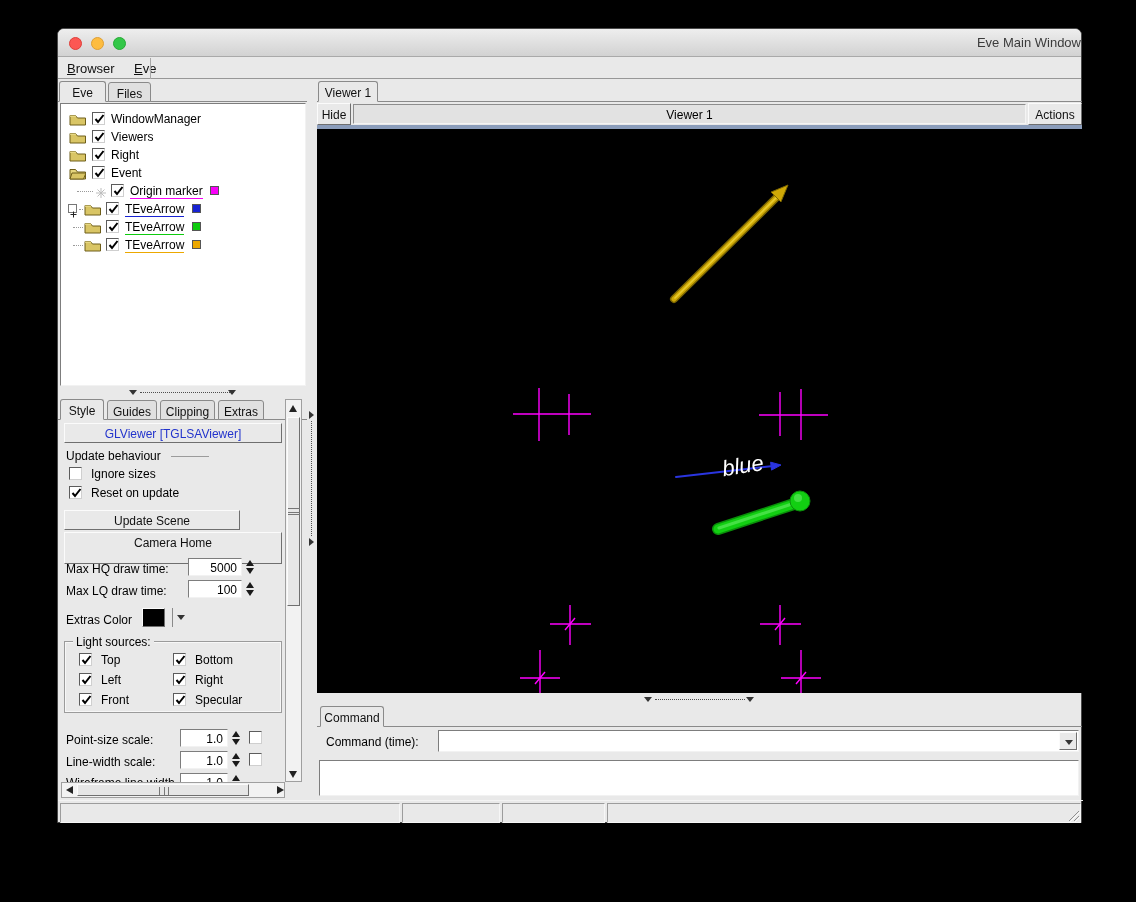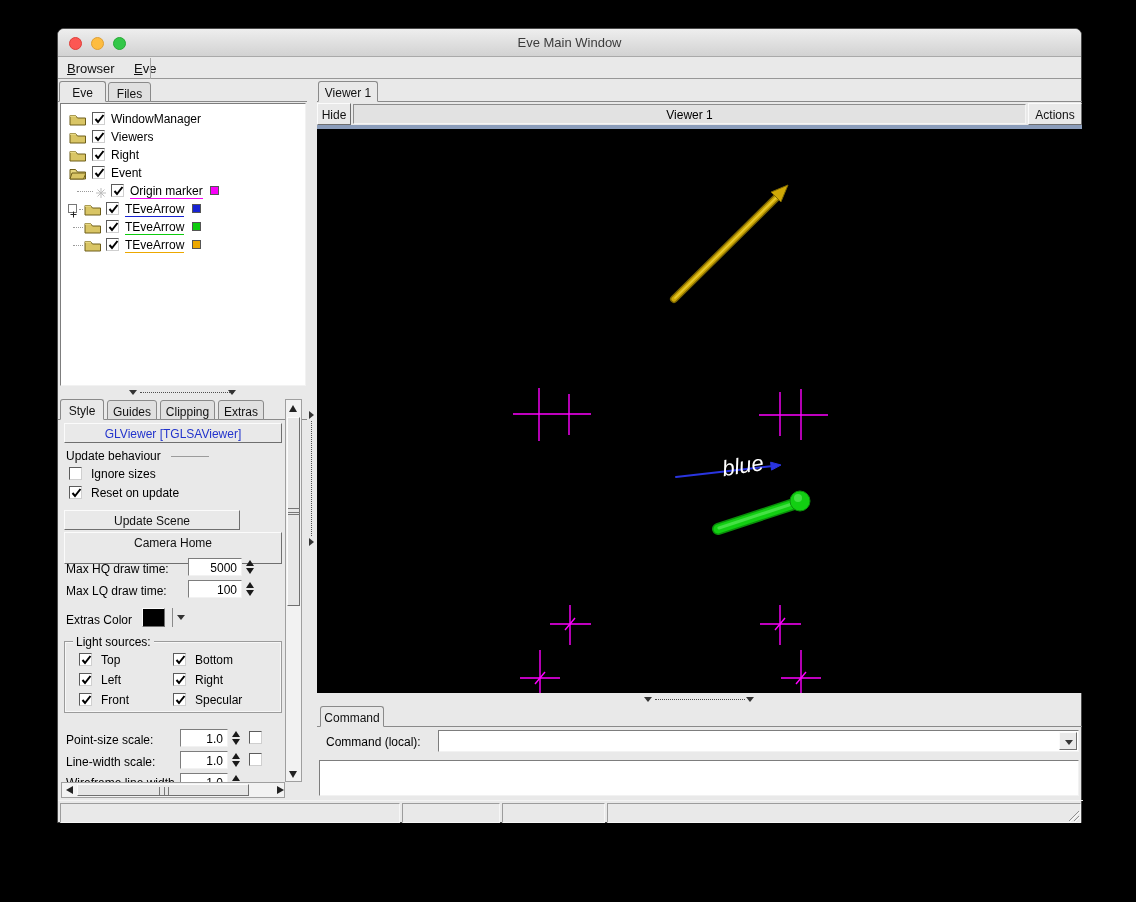--- a/index.html
+++ b/index.html
@@ -6,21 +6,21 @@
   html,body { width:1136px; height:902px; background:#000; overflow:hidden;
     font-family:"Liberation Sans", sans-serif; }
   .abs { position:absolute; }
   #window { position:absolute; left:57px; top:28px; width:1025px; height:795px;
     background:#e9e9e9; border:1px solid #4a4a4a; border-radius:7px 7px 1px 1px; }
 
   
   .titlebar { position:absolute; left:0; top:0; width:100%; height:28px;
     background:linear-gradient(#eeeeee,#d2d2d2); border-bottom:1px solid #a9a9a9;
     border-radius:6px 6px 0 0; }
-  .titletext { position:absolute; left:0; right:0; top:6px; text-align:center;
+  .titletext { position:absolute; left:0; right:0; top:6px; text-align:right;
     font-size:13px; color:#3b3b3b; }
   .light { position:absolute; top:8px; width:13px; height:13px; border-radius:50%; }
 
   
   .menubar { position:absolute; left:0; top:29px; width:100%; height:21px;
     background:#e9e9e9; border-bottom:1px solid #979797; }
   .menuitem { position:absolute; top:3px; font-size:13px; color:#111; }
   .menuitem u { text-decoration:underline; }
 
   
@@ -434,21 +434,21 @@
   <div class="abs" style="left:259px; top:664px; width:765px; height:13px;">
     <div class="chev-down" style="left:327px; top:4px;"></div>
     <div class="hsplit-dots" style="left:338px; width:90px; top:6px;"></div>
     <div class="chev-down" style="left:429px; top:4px;"></div>
   </div>
 
   <div class="tabstrip" style="left:259px; top:677px; width:765px; height:21px;">
     <div class="tab active" style="left:3px; width:64px;">Command</div>
   </div>
 
-  <span class="label12" style="left:268px; top:706px;">Command (local):</span>
+  <span class="label12" style="left:268px; top:706px;">Command (time):</span>
   <div class="sunken abs" style="left:380px; top:701px; width:641px; height:22px;">
     <input style="position: absolute; left: 1px; top: 1px; width: 618px; height: 18px; border: none; outline: none; font-size: 12px; font-family: &quot;Liberation Sans&quot;, sans-serif;" value="">
     <span class="abs" style="right:1px; top:1px; width:18px; height:18px; background:#e9e9e9; border:1px solid; border-color:#fbfbfb #6f6f6f #6f6f6f #fbfbfb;">
       <span class="chev-down" style="left:5px; top:7px;"></span>
     </span>
   </div>
 
   <div class="sunken abs" style="left:261px; top:731px; width:760px; height:36px; font-size:12px;"></div>
 
   <div class="abs" style="left:0; top:771px; width:1025px; height:24px; border-top:1px solid #f3f3f3;">

